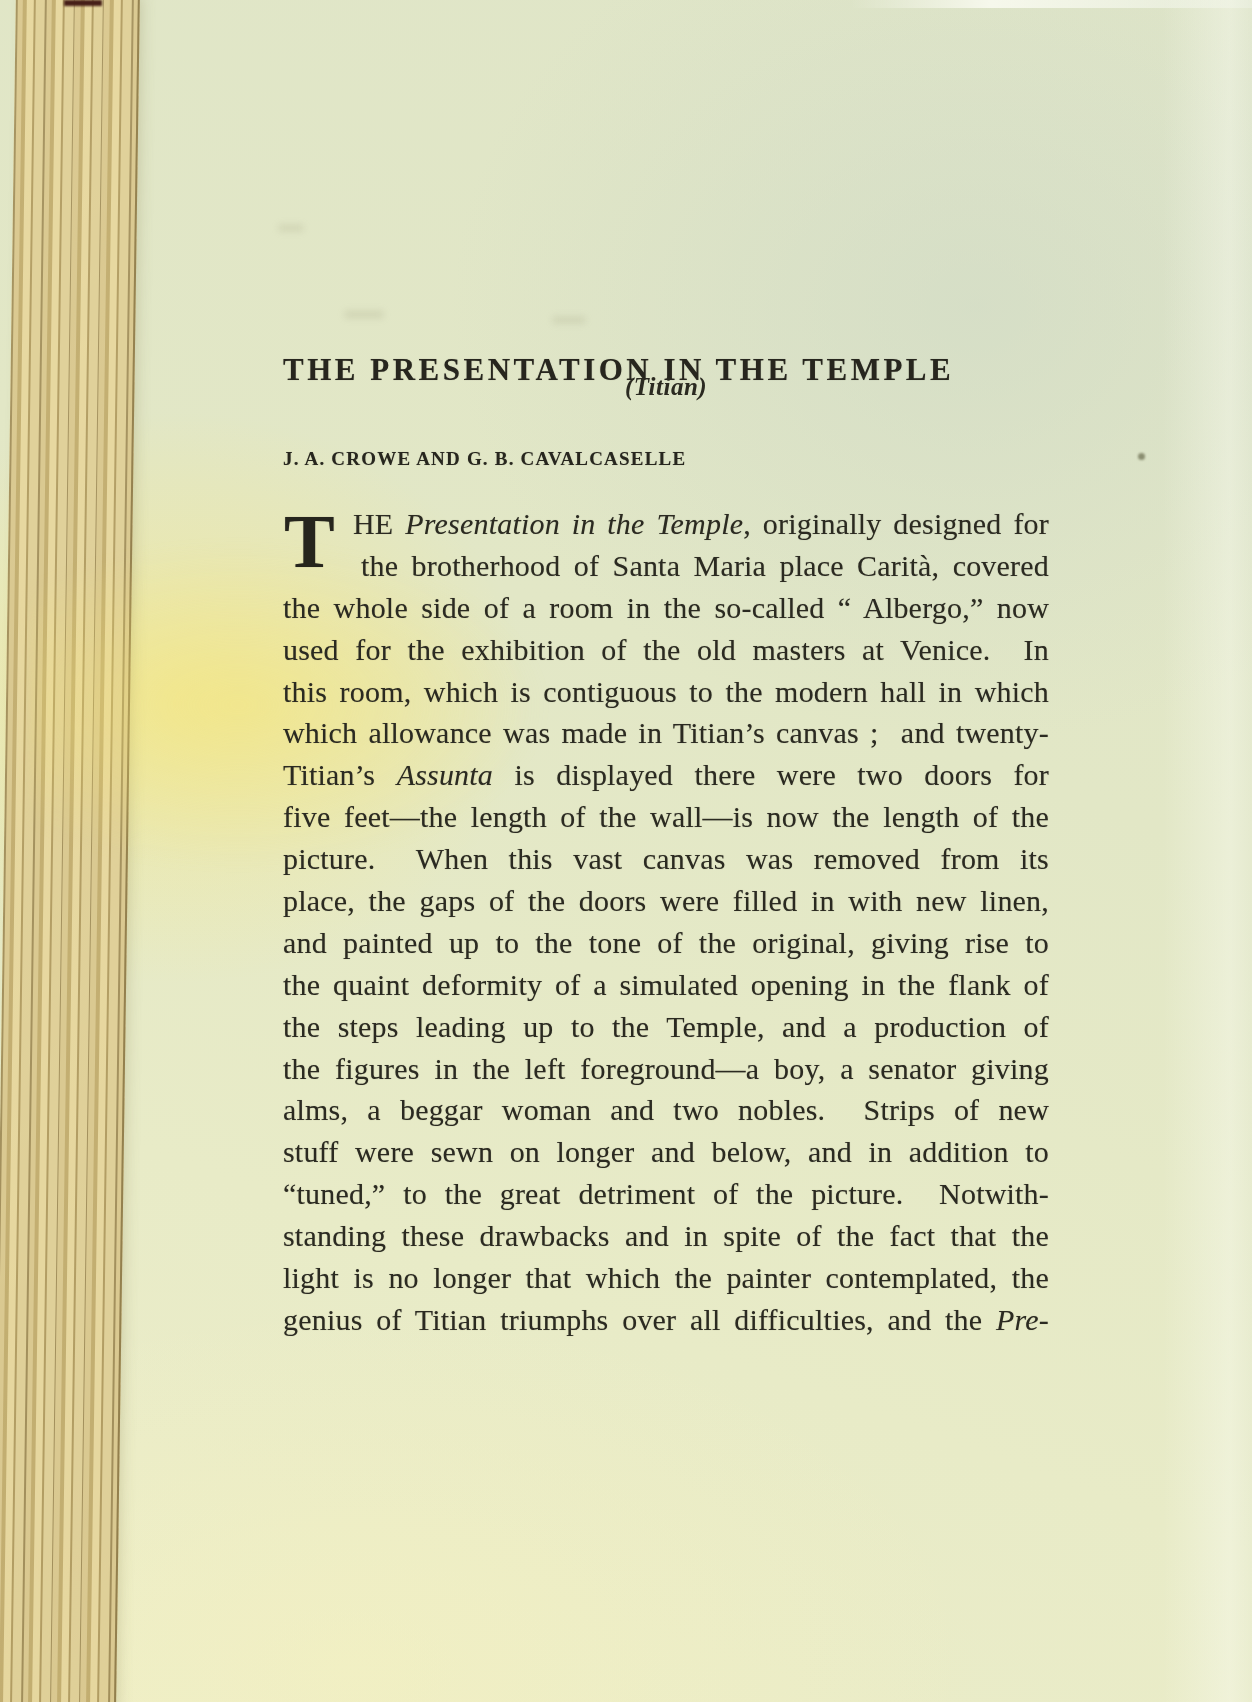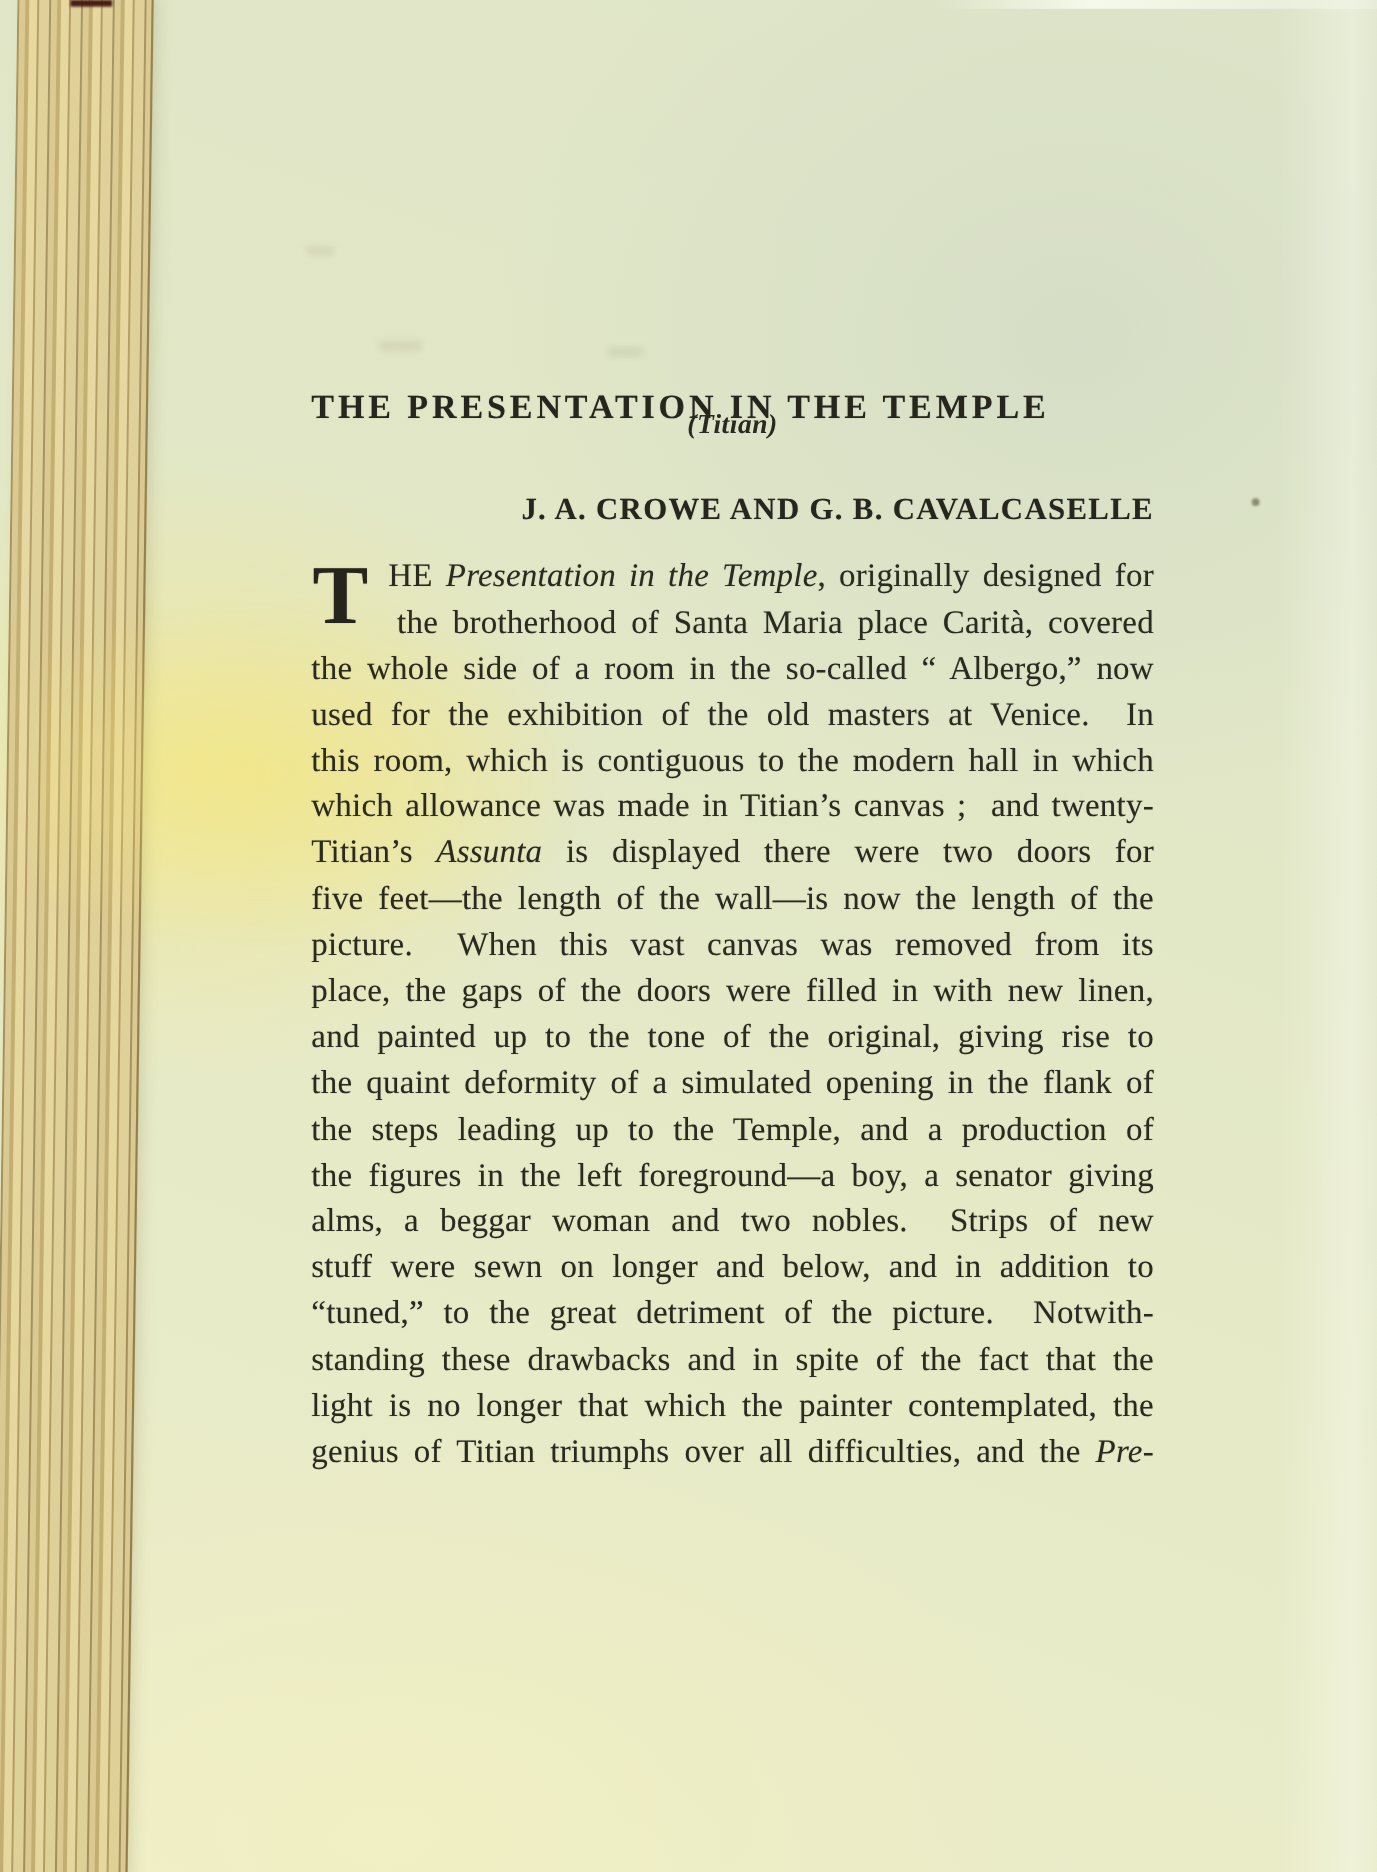--- a/index.html
+++ b/index.html
@@ -62,21 +62,21 @@
     text-align:left; font-size:31px; font-weight:700; letter-spacing:3.5px;
     color:#27261e; text-shadow:0 0 1px rgba(39,38,30,0.35);
   }
   .page-subtitle {
     position:absolute; left:283px; width:766px; top:373px;
     text-align:center; font-size:25px; font-style:italic; font-weight:600;
     color:#2b2a21; letter-spacing:0.5px;
   }
   .page-authors {
     position:absolute; left:283px; width:766px; top:448px;
-    text-align:right; font-size:28px; font-weight:700; letter-spacing:1.2px;
+    text-align:left; font-size:19px; font-weight:700; letter-spacing:1.2px;
     color:#27261e; text-shadow:0 0 1px rgba(39,38,30,0.3);
   }
   .body-text {
     position:absolute; left:283px; top:503px; width:766px;
     color:#2b2a21;
   }
   .dropcap {
     position:absolute; left:1px; top:2px;
     font-size:76px; line-height:72px; font-weight:700;
     color:#26251d; text-shadow:0 0 1px rgba(38,37,29,0.4);

